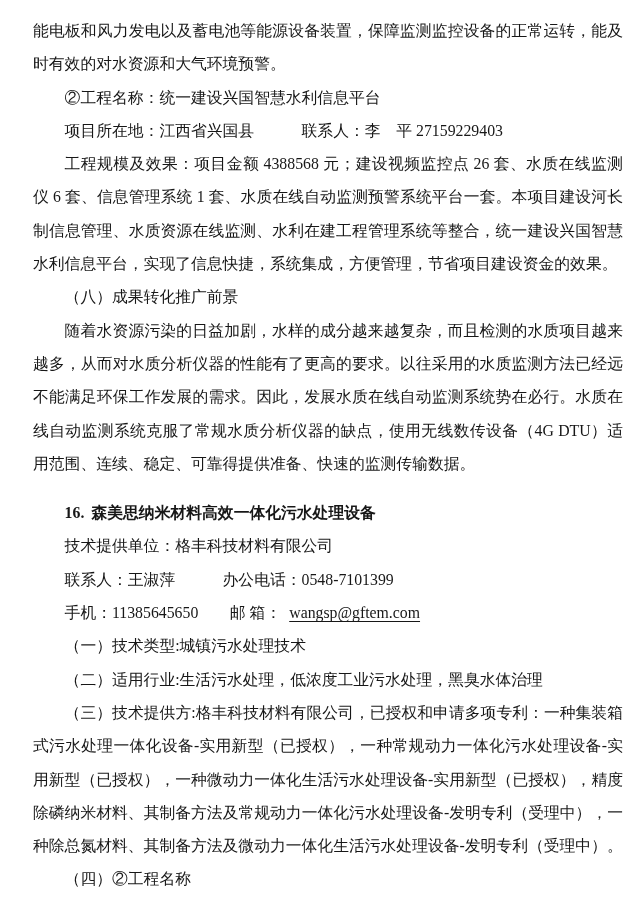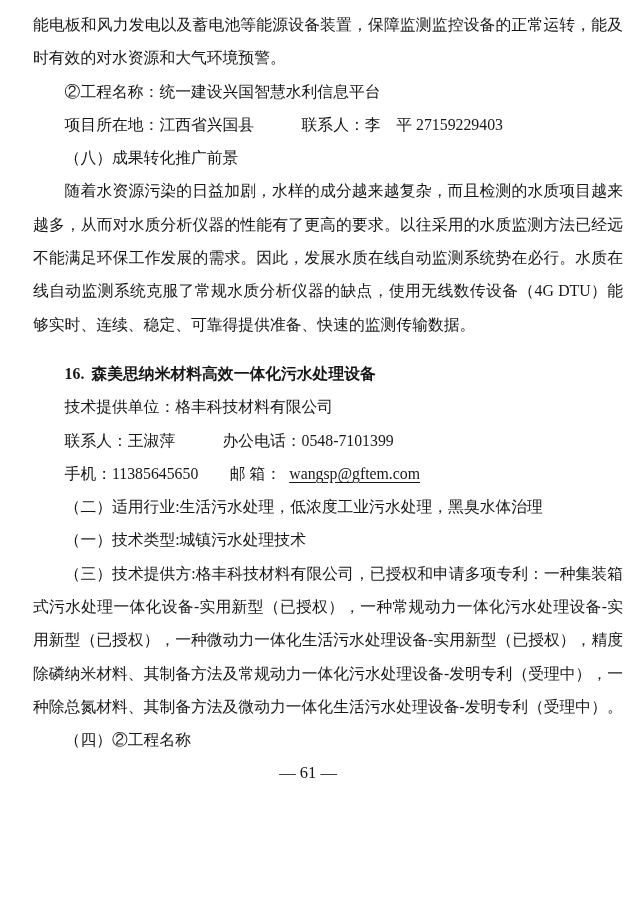--- a/index.html
+++ b/index.html
@@ -6,21 +6,21 @@
     margin: 0;
     padding: 0;
     background: #ffffff;
   }
   .page {
     position: relative;
     box-sizing: border-box;
     width: 643px;
     height: 905px;
     background: #ffffff;
-    padding: 8px 20px 0 33px;
+    padding: 14px 20px 0 33px;
     font-family: "Liberation Serif", "DejaVu Serif", serif;
     font-size: 15.8px;
     line-height: 33.3px;
     color: #171717;
     overflow: hidden;
   }
   .para {
     margin: 0;
     text-align: justify;
     text-indent: 2em;
@@ -60,36 +60,37 @@
 <body>
 
 <div class="page">
 
   <p class="para no-indent">能电板和风力发电以及蓄电池等能源设备装置，保障监测监控设备的正常运转，能及时有效的对水资源和大气环境预警。</p>
 
   <p class="para">②工程名称：统一建设兴国智慧水利信息平台</p>
 
   <p class="para">项目所在地：江西省兴国县　　　联系人：李　平 27159229403</p>
 
+  <p class="para">工程规模及效果：项目金额 4388568 元；建设视频监控点 26 套、水质在线监测仪 6 套、信息管理系统 1 套、水质在线自动监测预警系统平台一套。本项目建设河长制信息管理、水质资源在线监测、水利在建工程管理系统等整合，统一建设兴国智慧水利信息平台，实现了信息快捷，系统集成，方便管理，节省项目建设资金的效果。</p>
 
   <p class="para">（八）成果转化推广前景</p>
 
-  <p class="para">随着水资源污染的日益加剧，水样的成分越来越复杂，而且检测的水质项目越来越多，从而对水质分析仪器的性能有了更高的要求。以往采用的水质监测方法已经远不能满足环保工作发展的需求。因此，发展水质在线自动监测系统势在必行。水质在线自动监测系统克服了常规水质分析仪器的缺点，使用无线数传设备（4G DTU）能够实时、连续、稳定、可靠得提供准备、快速的监测传输数据。</p>
+  <p class="para">随着水资源污染的日益加剧，水样的成分越来越复杂，而且检测的水质项目越来越多，从而对水质分析仪器的性能有了更高的要求。以往采用的水质监测方法已经远不能满足环保工作发展的需求。因此，发展水质在线自动监测系统势在必行。水质在线自动监测系统克服了常规水质分析仪器的缺点，使用无线数传设备（4G DTU）适用范围、连续、稳定、可靠得提供准备、快速的监测传输数据。</p>
 
   <p class="para heading"><span class="heading-num">16.</span><span class="heading-title">森美思纳米材料高效一体化污水处理设备</span></p>
 
   <p class="para">技术提供单位：格丰科技材料有限公司</p>
 
   <p class="para">联系人：王淑萍　　　办公电话：0548-7101399</p>
 
   <p class="para"><span>手机：11385645650　　邮 箱：</span><a href="#" class="email-link">wangsp@gftem.com</a></p>
 
+  <p class="para">（一）技术类型:城镇污水处理技术</p>
+
   <p class="para">（二）适用行业:生活污水处理，低浓度工业污水处理，黑臭水体治理</p>
-
-  <p class="para">（一）技术类型:城镇污水处理技术</p>
 
   <p class="para">（三）技术提供方:格丰科技材料有限公司，已授权和申请多项专利：一种集装箱式污水处理一体化设备-实用新型（已授权），一种常规动力一体化污水处理设备-实用新型（已授权），一种微动力一体化生活污水处理设备-实用新型（已授权），精度除磷纳米材料、其制备方法及常规动力一体化污水处理设备-发明专利（受理中），一种除总氮材料、其制备方法及微动力一体化生活污水处理设备-发明专利（受理中）。</p>
 
   <p class="para">（四）②工程名称</p>
 
   <p class="page-footer">— 61 —</p>
 
 </div>
 
 </body></html>

